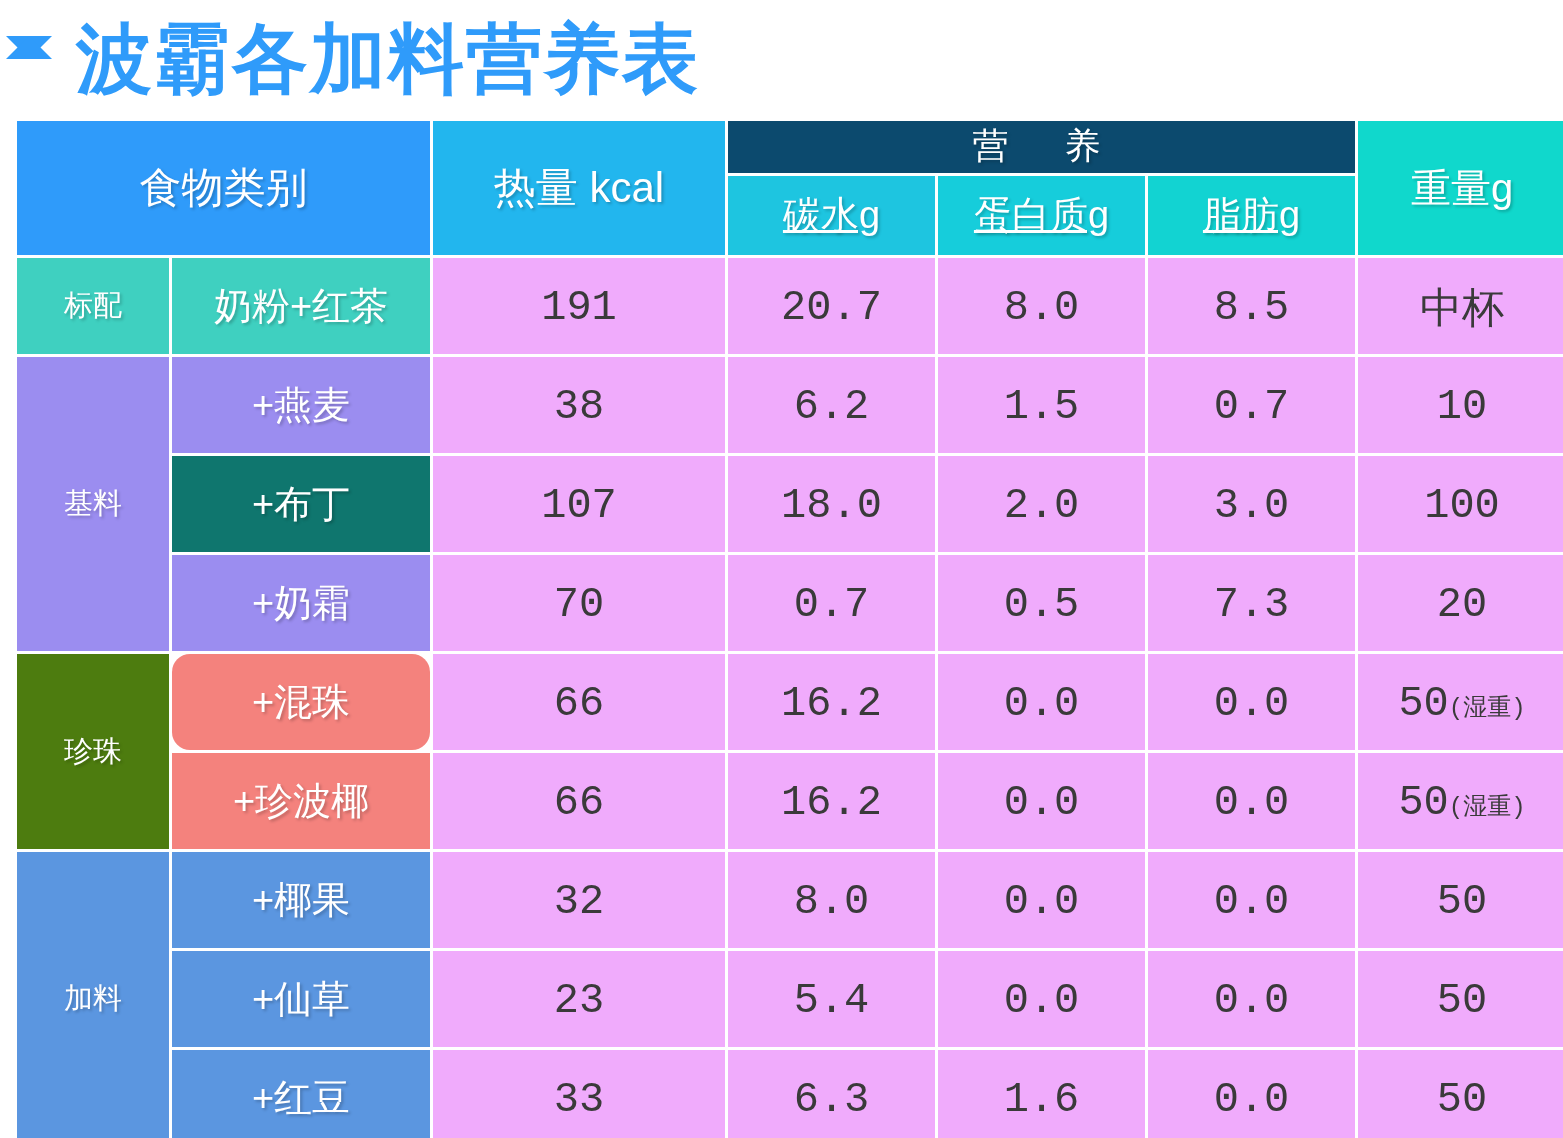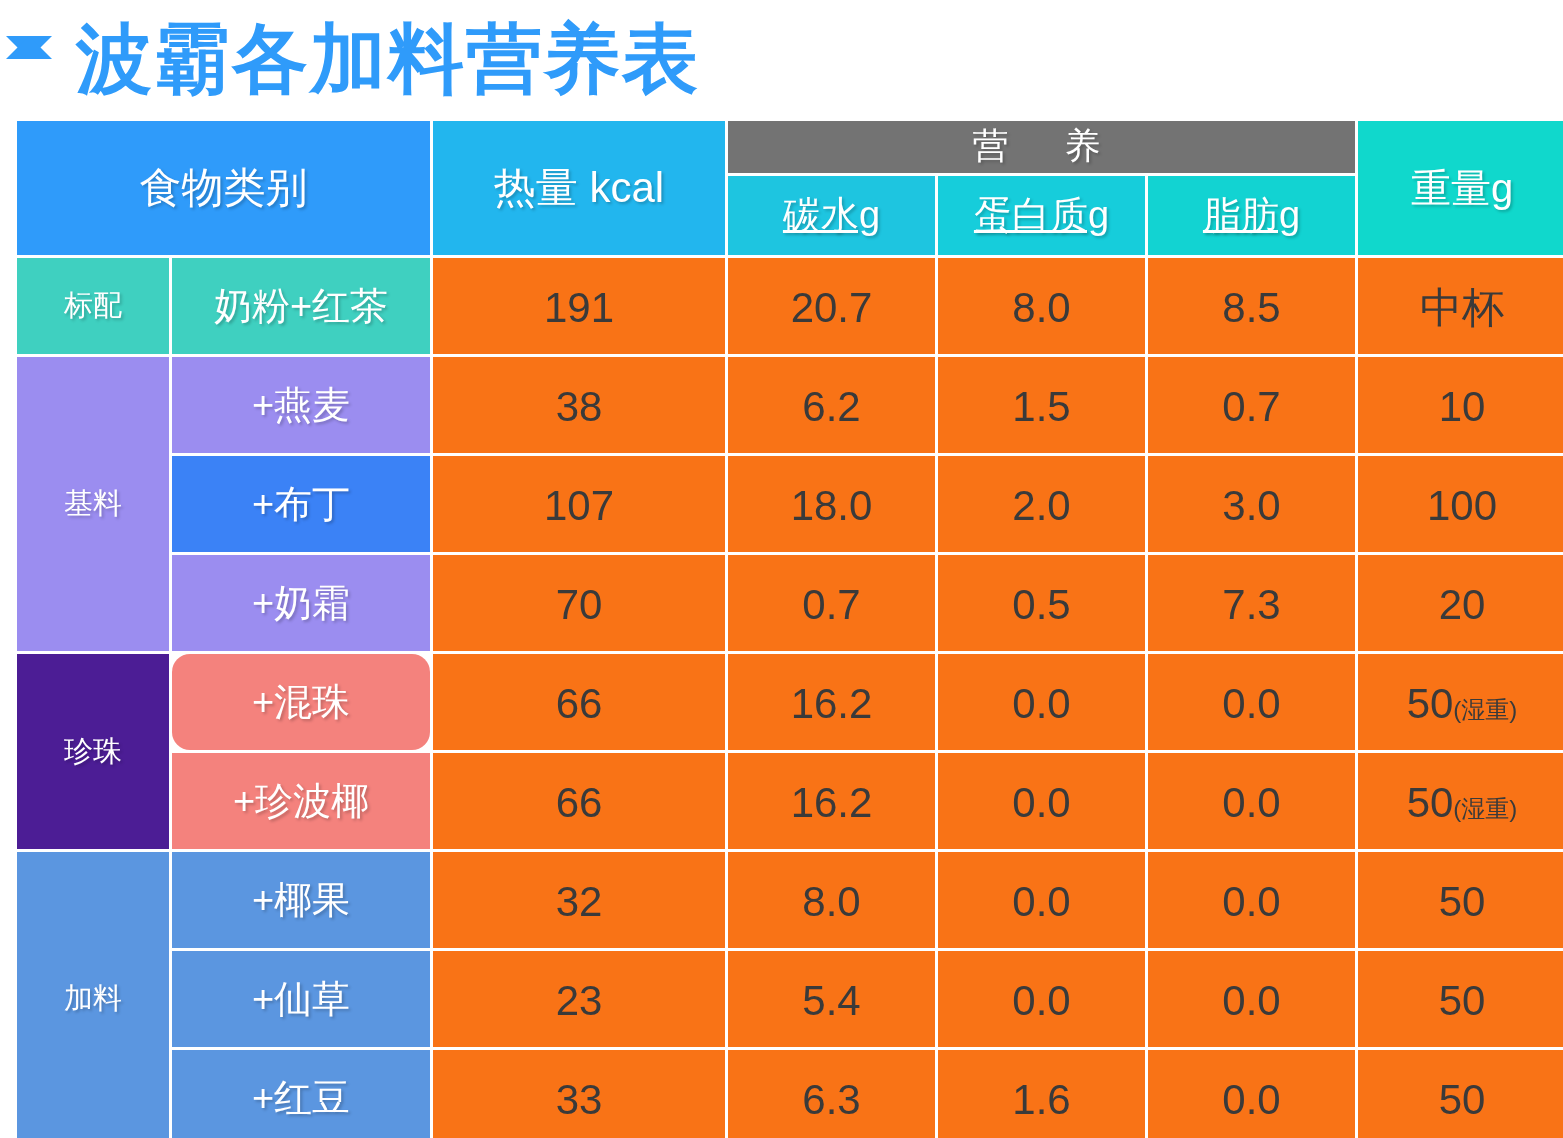--- a/index.html
+++ b/index.html
@@ -84,21 +84,21 @@
     text-shadow: 2px 2px 3px rgba(0,0,0,0.22);
   }
   .h-kcal {
     background: #22b6ee;
     color: #ffffff;
     font-size: 42px;
     font-weight: bold;
     text-shadow: 2px 2px 3px rgba(0,0,0,0.22);
   }
   .h-nutri-top {
-    background: #737373;
+    background: #0c4a6e;
     color: #ffffff;
     font-size: 36px;
     height: 48px;
     text-shadow: 2px 2px 3px rgba(0,0,0,0.22);
     letter-spacing: 10px;
   }
   .h-nutri-sub {
     background: #1ec5e0;
     color: #ffffff;
     font-size: 38px;
@@ -121,24 +121,25 @@
   .lbl {
     color: #ffffff;
     font-weight: bold;
     font-size: 38px;
     text-shadow: 2px 2px 3px rgba(0,0,0,0.22);
   }
   .lbl.grp { font-size: 29px; }
 
   
   .val {
-    background: #f97316;
+    background: #f0abfc;
     color: #3a3a3a;
     font-size: 42px;
     height: 93px;
+    font-family: Liberation Mono, monospace;
   }
   .val .sub {
     font-size: 24px;
     color: #3a3a3a;
   }
 
   
   .table-wrap { background: transparent; }
   table.nutri { background: transparent; }
 
@@ -192,37 +193,37 @@
         <tr class="body-row">
           <td class="lbl grp" rowspan="3" style="background: rgb(155, 141, 240);">基料</td>
           <td class="lbl" style="background: rgb(155, 141, 240);">+燕麦</td>
           <td class="val">38</td>
           <td class="val">6.2</td>
           <td class="val">1.5</td>
           <td class="val">0.7</td>
           <td class="val"><span>10</span></td>
         </tr>
         <tr class="body-row">
-          <td class="lbl" style="background: #3b82f6;">+布丁</td>
+          <td class="lbl" style="background: #0f766e;">+布丁</td>
           <td class="val">107</td>
           <td class="val">18.0</td>
           <td class="val">2.0</td>
           <td class="val">3.0</td>
           <td class="val"><span>100</span></td>
         </tr>
         <tr class="body-row">
           <td class="lbl" style="background: rgb(155, 141, 240);">+奶霜</td>
           <td class="val">70</td>
           <td class="val">0.7</td>
           <td class="val">0.5</td>
           <td class="val">7.3</td>
           <td class="val"><span>20</span></td>
         </tr>
         <tr class="body-row">
-          <td class="lbl grp" rowspan="2" style="background: #4c1d95;">珍珠</td>
+          <td class="lbl grp" rowspan="2" style="background: #4d7c0f;">珍珠</td>
           <td class="lbl" style="background: rgb(244, 130, 125); border-radius: 18px;">+混珠</td>
           <td class="val">66</td>
           <td class="val">16.2</td>
           <td class="val">0.0</td>
           <td class="val">0.0</td>
           <td class="val"><span>50</span><span class="sub">(湿重)</span></td>
         </tr>
         <tr class="body-row">
           <td class="lbl" style="background: rgb(244, 130, 125);">+珍波椰</td>
           <td class="val">66</td>

